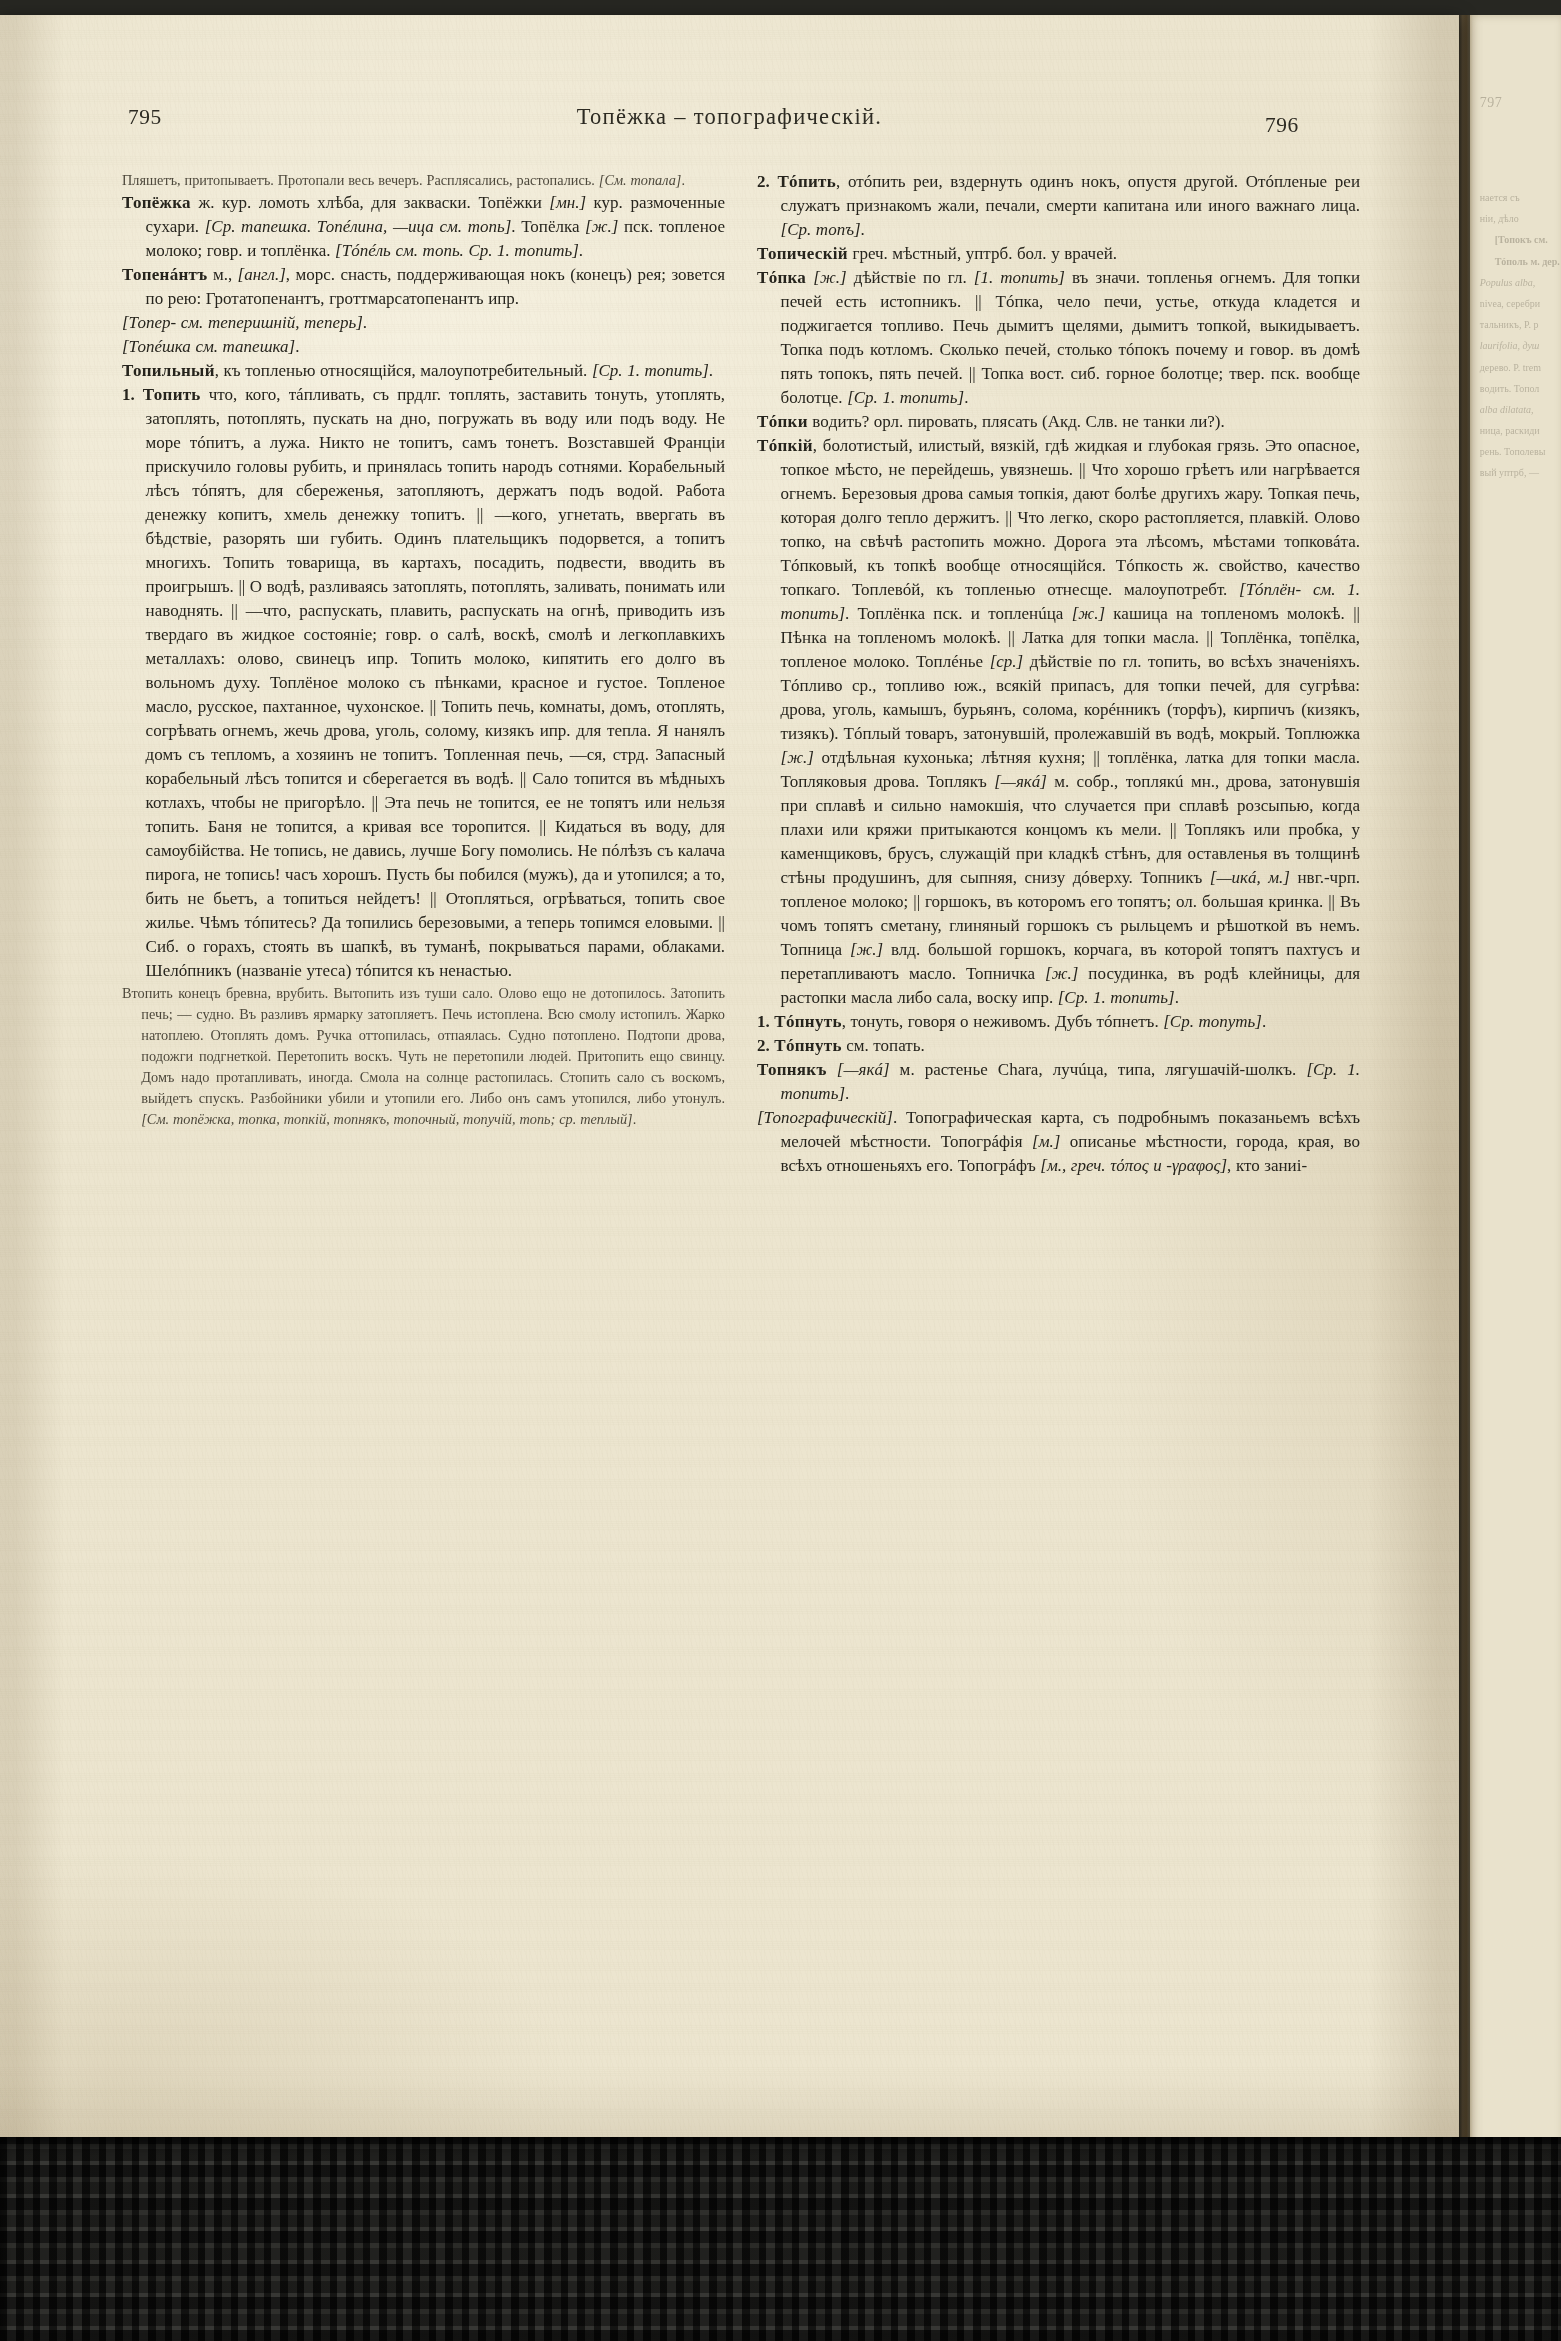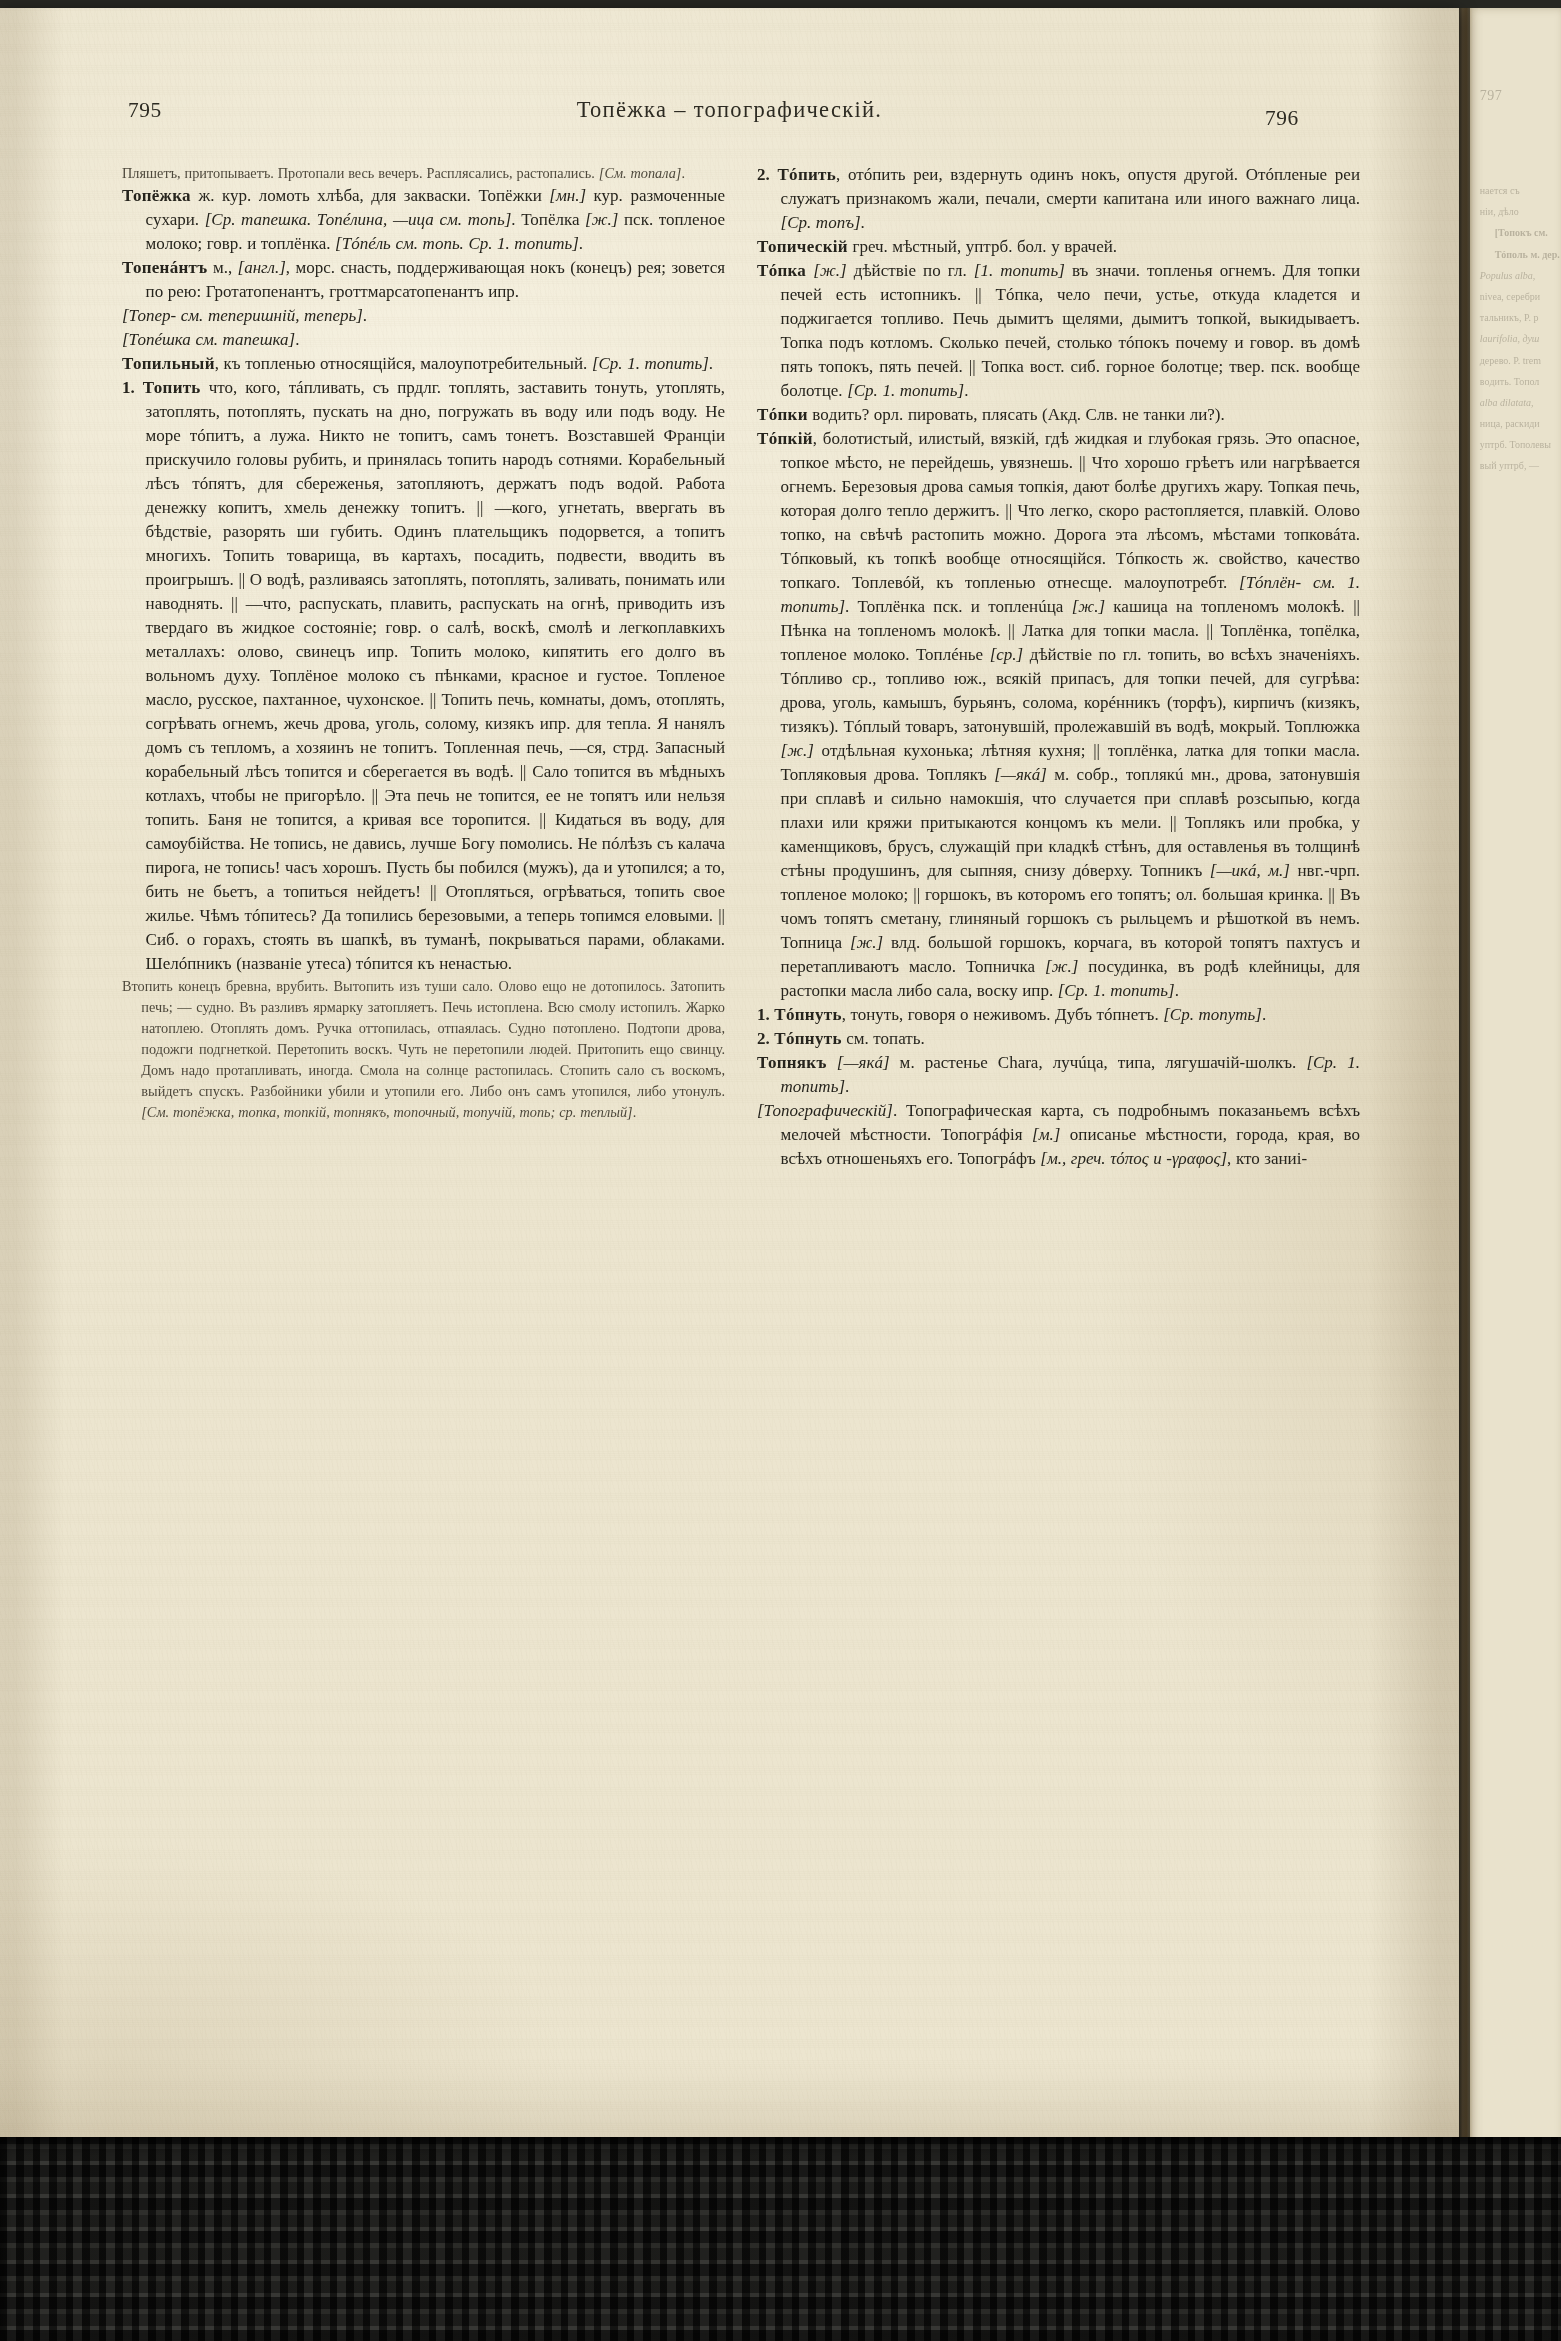--- a/index.html
+++ b/index.html
@@ -26,21 +26,21 @@
         rgba(0,0,0,.55) 16px 23.6px, rgba(255,255,255,.02) 23.6px 33px),
       repeating-linear-gradient(0deg,
         rgba(0,0,0,.6) 0 11.8px, rgba(255,255,255,.05) 11.8px 16px,
         rgba(0,0,0,.35) 16px 28px, rgba(255,255,255,.015) 28px 33px);
     box-shadow:inset 0 7.5px 14px rgba(0,0,0,.65);
   }
 
   
   #book{
     position:absolute;
-    left:0;top:8px;width:1561px;height:2145px;
+    left:0;top:15px;width:1561px;height:2145px;
   }
   
   #next-page{
     position:absolute;
     left:1470px;top:0;width:91px;height:2145px;
     background:#e9e2cc;
     overflow:hidden;
     box-shadow:inset 3.2px 0 8.6px rgba(120,104,70,.35);
   }
   #next-page-inner{
@@ -175,21 +175,21 @@
         <p class="b">[Топокъ см.</p>
         <p class="b">Тóполь м. дер.</p>
         <p class="i">Populus alba,</p>
         <p>nivea, серебри</p>
         <p>тальникъ, P. p</p>
         <p class="i">laurifolia, душ</p>
         <p>дерево. P. trem</p>
         <p>вoдить. Топол</p>
         <p class="i">alba dilatata,</p>
         <p>ница, раскиди</p>
-        <p>уптрб. Тополевы</p>
+        <p>рень. Тополевы</p>
         <p>вый уптрб, —</p>
       </div>
     </div>
 
     <div id="fore-edge"></div>
 
     <div id="page">
       <div id="paper-grain"></div>
 
       <div id="header">

